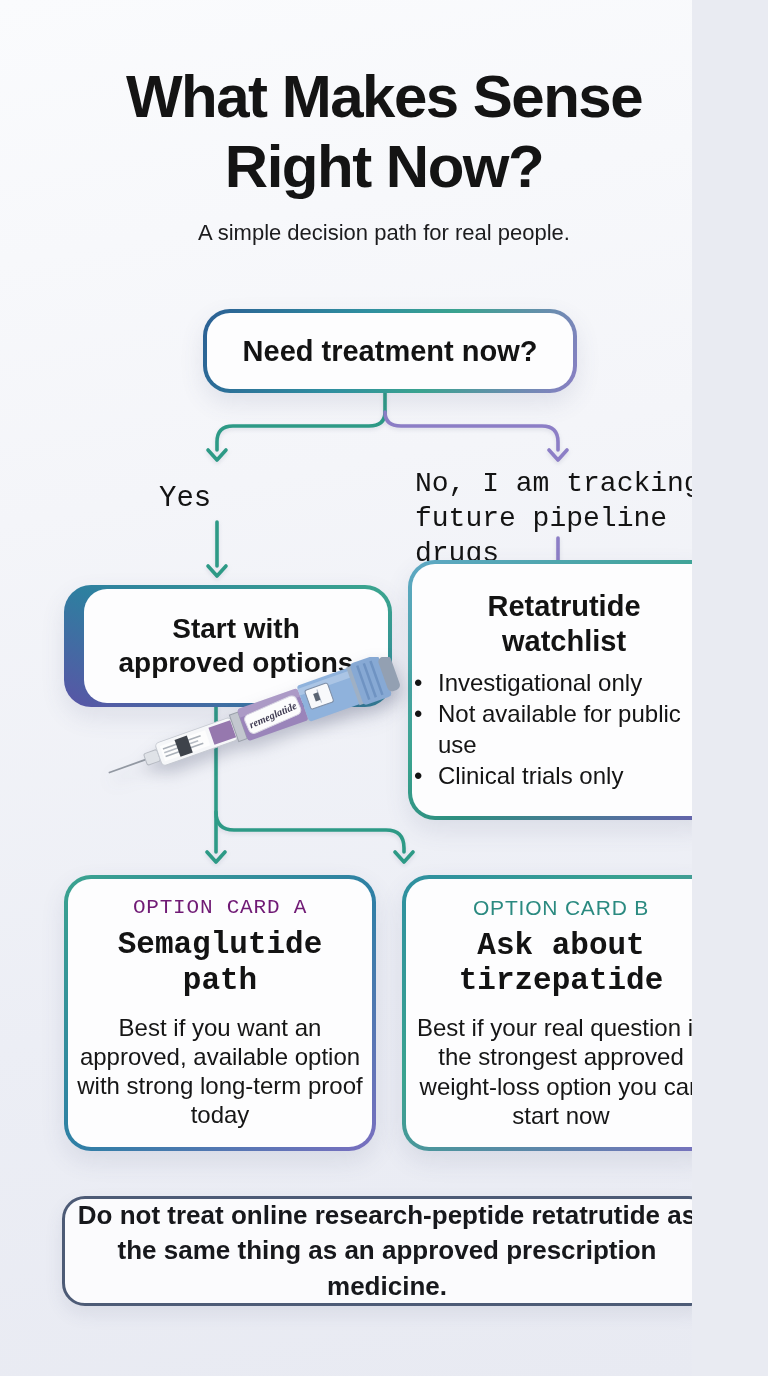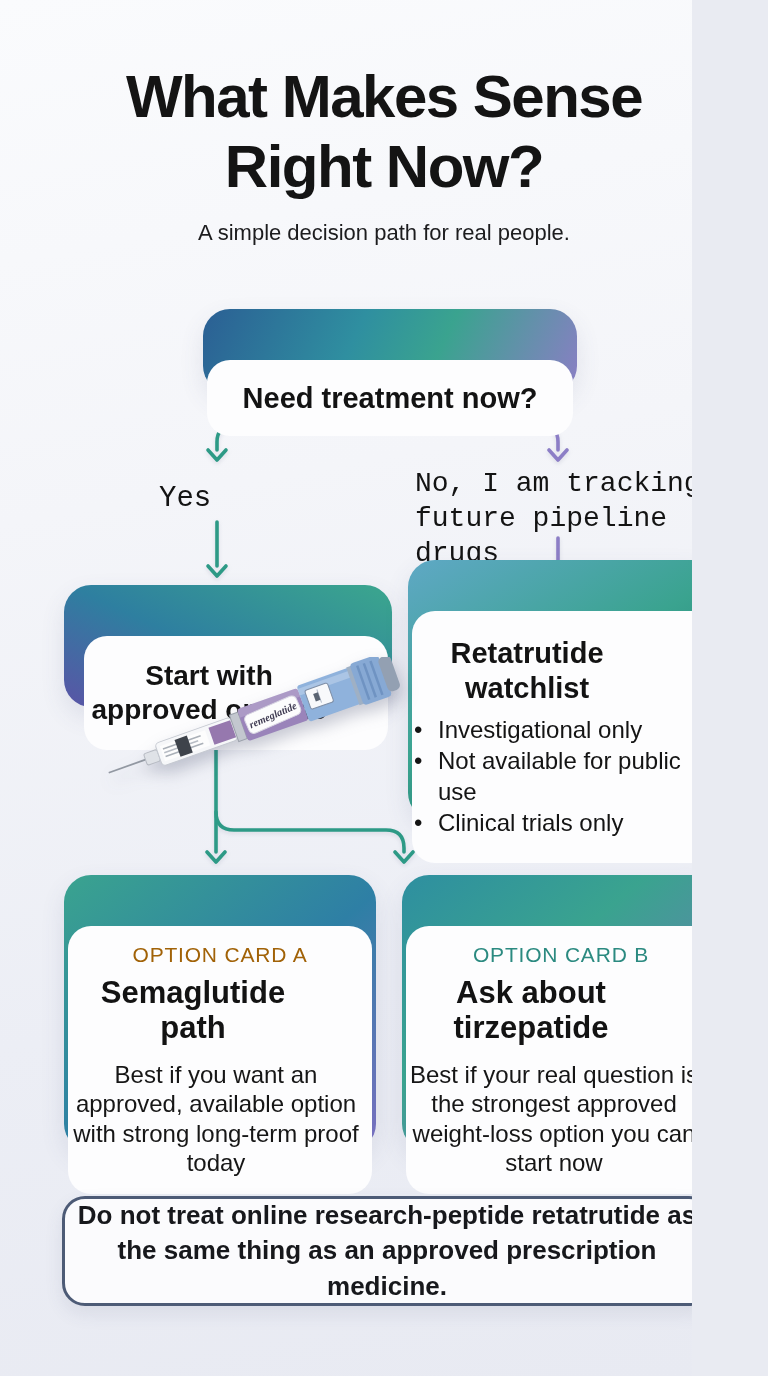--- a/index.html
+++ b/index.html
@@ -10,42 +10,42 @@
   }
   
   .title{position:absolute;top:62px;left:0;width:768px;text-align:center;
     font-size:60px;font-weight:700;letter-spacing:-1.5px;line-height:1.16;color:#141414;}
   .subtitle{position:absolute;top:220px;left:0;width:768px;text-align:center;
     font-size:22px;font-weight:400;color:#1c1c1e;}
   
   .gbox{position:absolute;border-radius:27px;padding:4px;
     box-shadow:0 10px 24px rgba(70,80,120,0.12);}
   .gbox .inner{width:100%;height:100%;box-sizing:border-box;background:#fdfdfe;border-radius:23px;
-    display:flex;flex-direction:column;justify-content:center;text-align:center;margin-top:47px;}
+    display:flex;flex-direction:column;align-items:center;justify-content:center;text-align:center;}
   .g-question{background:linear-gradient(115deg,#2b5f94 0%,#2f8fa0 40%,#3aa38f 62%,#8b7ec5 100%);}
   .g-start{background:linear-gradient(205deg,#3aa38f 5%,#2e7fa0 55%,#5a54a6 100%);padding-left:20px;}
   .g-watch{background:linear-gradient(150deg,#5fa8c5 0%,#3aa38f 45%,#2e8f80 65%,#6a5fb0 100%);}
   .g-carda{background:linear-gradient(140deg,#3aa38f 0%,#2e7fa5 52%,#7a6fc0 100%);}
   .g-cardb{background:linear-gradient(140deg,#2e8fa0 0%,#3aa38f 38%,#7a6fc0 100%);}
   .qbox{left:203px;top:309px;width:366px;height:76px;}
   .qtext{font-size:29px;font-weight:700;}
   .startbox{left:64px;top:585px;width:304px;height:114px;}
   .starttext{font-size:28px;font-weight:700;line-height:1.2;width:250px;}
   .watchbox{left:408px;top:560px;width:304px;height:252px;}
   .watchtitle{font-size:29px;font-weight:700;line-height:1.2;width:230px;}
   .watchlist{margin:10px auto 0;padding:0;list-style:none;width:fit-content;text-align:left;}
   .watchlist li{font-size:24px;line-height:1.28;padding-left:26px;position:relative;color:#141414;}
   .watchlist li::before{content:"\2022";position:absolute;left:2px;top:0;font-size:24px;}
   .optcard{width:304px;height:268px;}
   .carda{left:64px;top:875px;}
   .cardb{left:402px;top:875px;width:310px;}
   .kicker{font-size:21px;font-weight:500;letter-spacing:0.8px;}
-  .kicker-a{color:#a16207;}
+  .kicker-a{color:#701a75;font-family:Liberation Mono, monospace;}
   .kicker-b{color:#2b8a80;}
-  .cardtitle{font-size:31px;font-weight:700;line-height:1.15;width:250px;margin-top:8px;}
+  .cardtitle{font-size:31px;font-weight:700;line-height:1.15;width:250px;margin-top:8px;font-family:Liberation Mono, monospace;}
   .cardbody{font-size:24px;line-height:1.22;width:296px;margin-top:14px;color:#161616;}
   
   .lbl{position:absolute;text-align:left;font-weight:400;color:#131313;font-family:Liberation Mono, monospace;}
   .lbl-yes{left:159px;top:482px;width:120px;font-size:29px;}
   .lbl-no{left:415px;top:466px;width:292px;font-size:28px;line-height:1.25;}
   
   .connectors{position:absolute;left:0;top:0;z-index:1;
     filter:drop-shadow(0 2px 2px rgba(80,90,120,0.15));}
   .gbox{z-index:2;}
   .lbl{z-index:2;}

